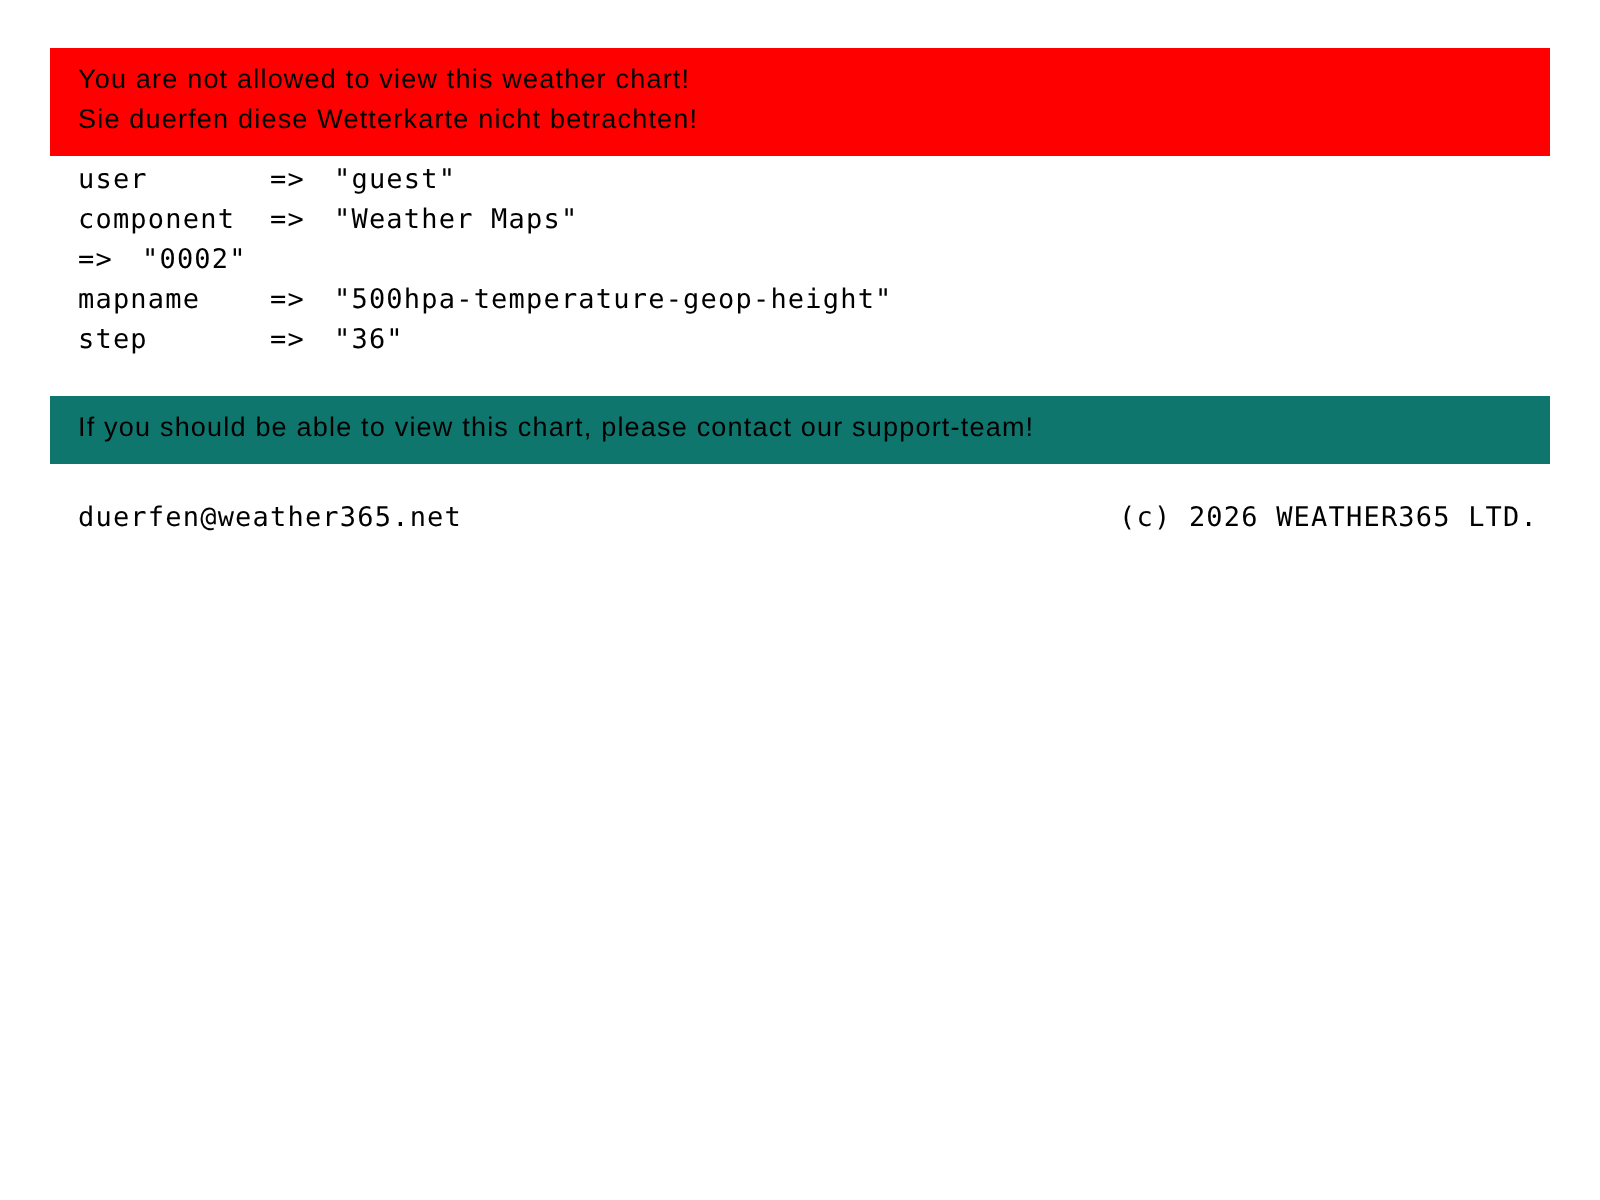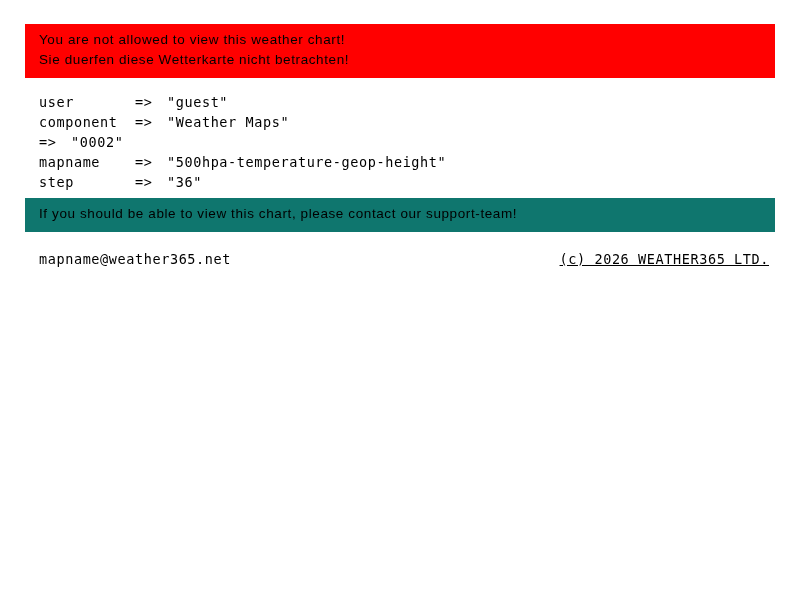--- a/index.html
+++ b/index.html
@@ -48,21 +48,21 @@
     font-size: 13.5px;
     line-height: 20px;
     letter-spacing: 0.6px;
     white-space: pre;
     color: #000000;
   }
 
   .params {
     position: absolute;
     left: 39px;
-    top: 92px;
+    top: 80px;
     width: 720px;
   }
 
   .param-row {
     display: flex;
     align-items: baseline;
     line-height: 20px;
     height: 20px;
     white-space: pre;
     letter-spacing: 0.6px;
@@ -94,21 +94,20 @@
     justify-content: space-between;
     align-items: baseline;
     white-space: pre;
     letter-spacing: 0.6px;
     font-size: 13.5px;
     line-height: 20px;
   }
 
   .footer-right {
     text-align: center;
-    text-decoration: underline;
   }
 
   a.contact-link {
     color: #000000;
     text-decoration: none;
   }
 </style>
 </head>
 <body>
 
@@ -144,17 +143,17 @@
       <span class="param-arrow">=&gt;</span>
       <span class="param-value">"36"</span>
     </div>
   </div>
 
   <div class="banner banner-info">
     <div class="banner-line">If you should be able to view this chart, please contact our support-team!</div>
   </div>
 
   <div class="footer">
-    <a class="contact-link" href="#">mapname@weather365.net</a>
+    <a class="contact-link" href="#">duerfen@weather365.net</a>
     <span class="footer-right">(c) 2026 WEATHER365 LTD.</span>
   </div>
 
 </div>
 
 </body></html>

